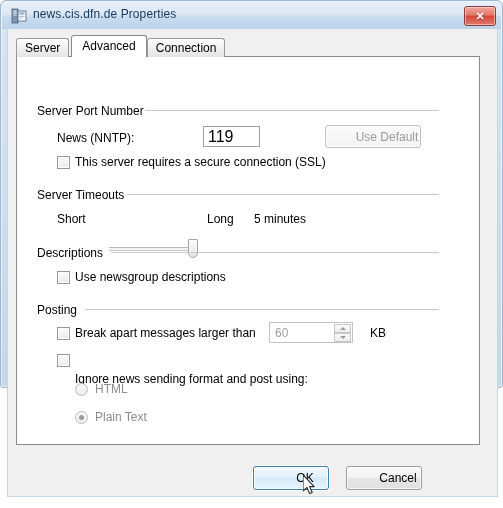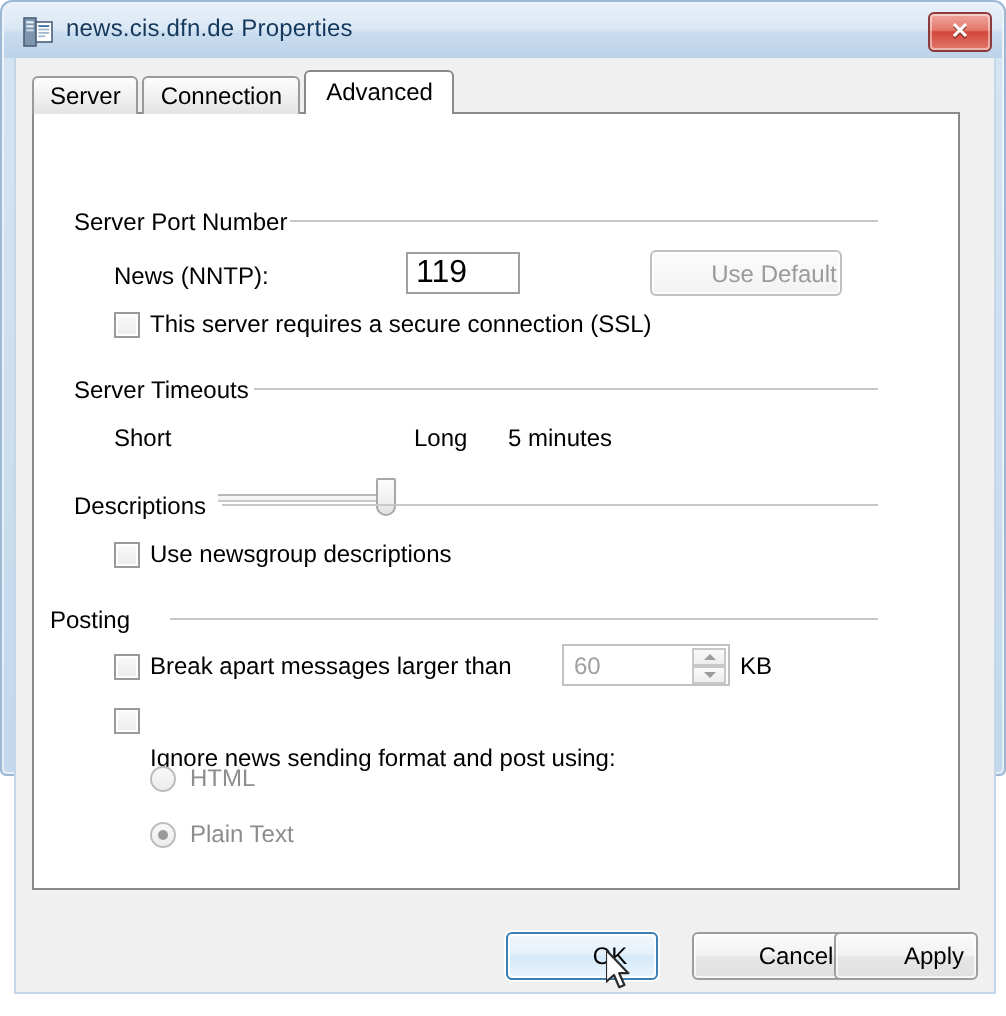--- a/index.html
+++ b/index.html
@@ -324,22 +324,22 @@
     <div id="title-text">news.cis.dfn.de Properties</div>
     <div id="close-button">
       <span class="x-glyph">✕</span>
     </div>
   </div>
 
   <div id="client">
 
     <div id="tabstrip">
       <div class="tab">Server</div>
+      <div class="tab active">Advanced</div>
       <div class="tab">Connection</div>
-      <div class="tab active">Advanced</div>
     </div>
 
     <div id="tabpage">
 
       <div class="group-label" style="left:20px; top:47px;">Server Port Number</div>
       <div class="group-rule" style="left:128px; top:53px; width:294px;"></div>
 
       <div class="lbl" style="left:40px; top:74px;">News (NNTP):</div>
       <div class="textbox" style="left:186px; top:69px; width:57px; height:21px;">119</div>
       <div class="btn disabled" style="left:308px; top:68px; width:96px; height:23px;">Use Default</div>
@@ -355,27 +355,27 @@
       <div id="slider-thumb"></div>
       <div class="lbl" style="left:190px; top:155px;">Long</div>
       <div class="lbl" style="left:237px; top:155px;">5 minutes</div>
 
       <div class="group-label" style="left:20px; top:189px;">Descriptions</div>
       <div class="group-rule" style="left:94px; top:195px; width:328px;"></div>
 
       <div class="checkbox" style="left:40px; top:214px;"></div>
       <div class="lbl" style="left:58px; top:213px;">Use newsgroup descriptions</div>
 
-      <div class="group-label" style="left:8px; top:246px;">Posting</div>
+      <div class="group-label" style="left:20px; top:246px;">Posting</div>
       <div class="group-rule" style="left:68px; top:252px; width:354px;"></div>
 
       <div class="checkbox" style="left:40px; top:270px;"></div>
       <div class="lbl" style="left:58px; top:269px;text-align:center;">Break apart messages larger than</div>
 
-      <div id="spin-wrap" style="left:264px; top:265px;">
+      <div id="spin-wrap" style="left:252px; top:265px;">
         <div id="spin-value">60</div>
         <div class="spin-btn" id="spin-up">
           <span class="tri-up"></span>
         </div>
         <div class="spin-btn" id="spin-down">
           <span class="tri-down"></span>
         </div>
       </div>
       <div class="lbl" style="left:353px; top:269px;text-align:right;">KB</div>
 
@@ -385,21 +385,20 @@
       <div class="radio" style="left:58px; top:326px;"></div>
       <div class="lbl disabled" style="left:78px; top:325px;">HTML</div>
 
       <div class="radio checked" style="left:58px; top:354px;"></div>
       <div class="lbl disabled" style="left:78px; top:353px;">Plain Text</div>
 
     </div>
 
     <div class="btn default-hover" style="left:245px; top:437px; width:76px; height:24px;">OK</div>
     <div class="btn" style="left:338px; top:437px; width:76px; height:24px;">Cancel</div>
-    <div class="btn" style="left:409px; top:437px; width:72px; height:24px;">Apply</div>
 
   </div>
 
   <svg id="cursor" viewBox="0 0 14 22">
     <polygon points="0,0 0,16 4,12.5 6.6,18.6 9.2,17.5 6.6,11.6 11.2,11.6" fill="#ffffff" stroke="#2b2b2b" stroke-width="1.1" stroke-linejoin="round"></polygon>
   </svg>
 
 </div>
 
 </body></html>

